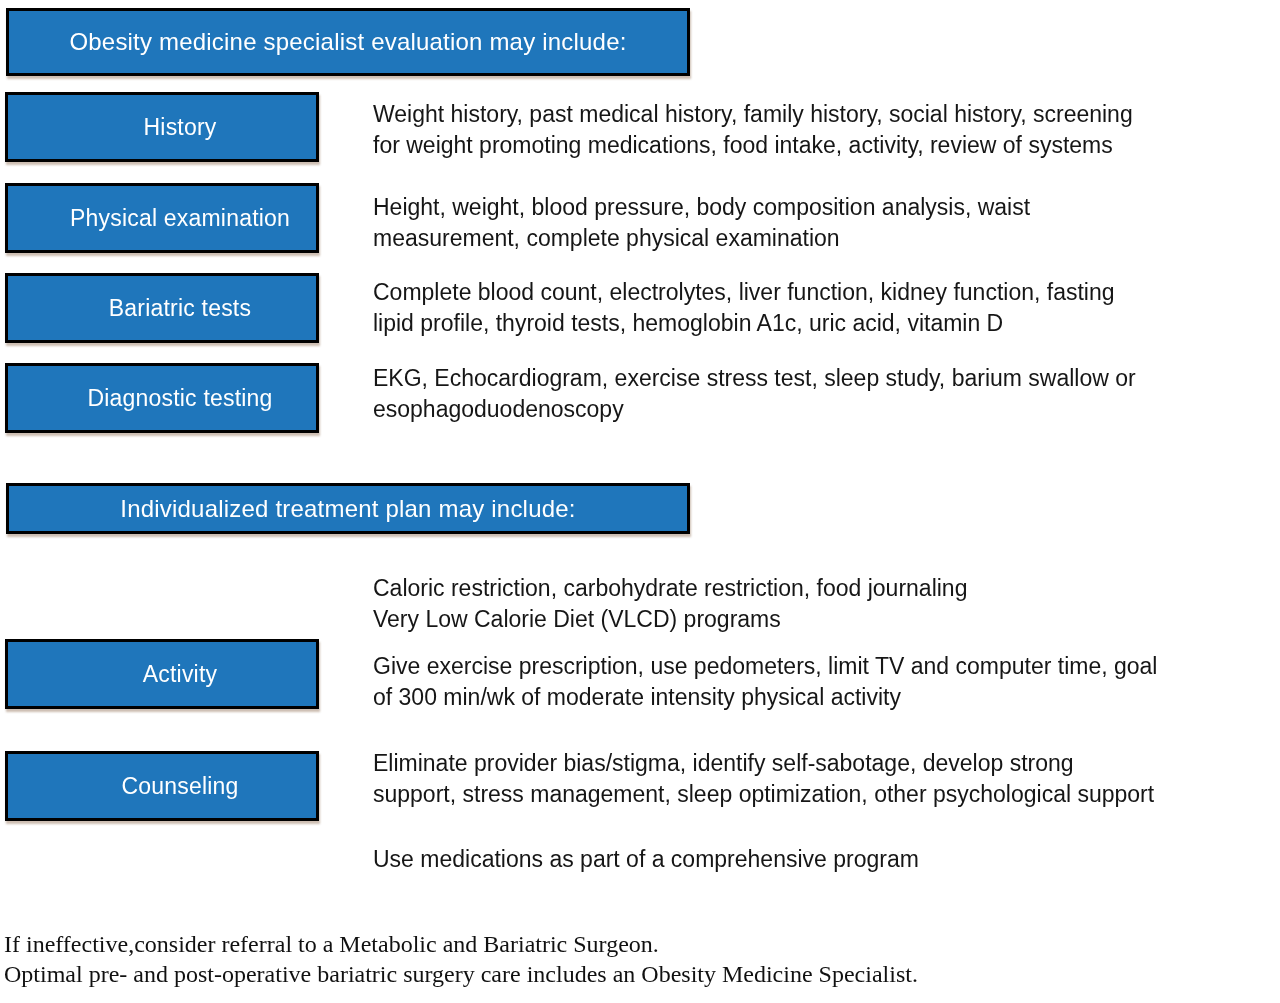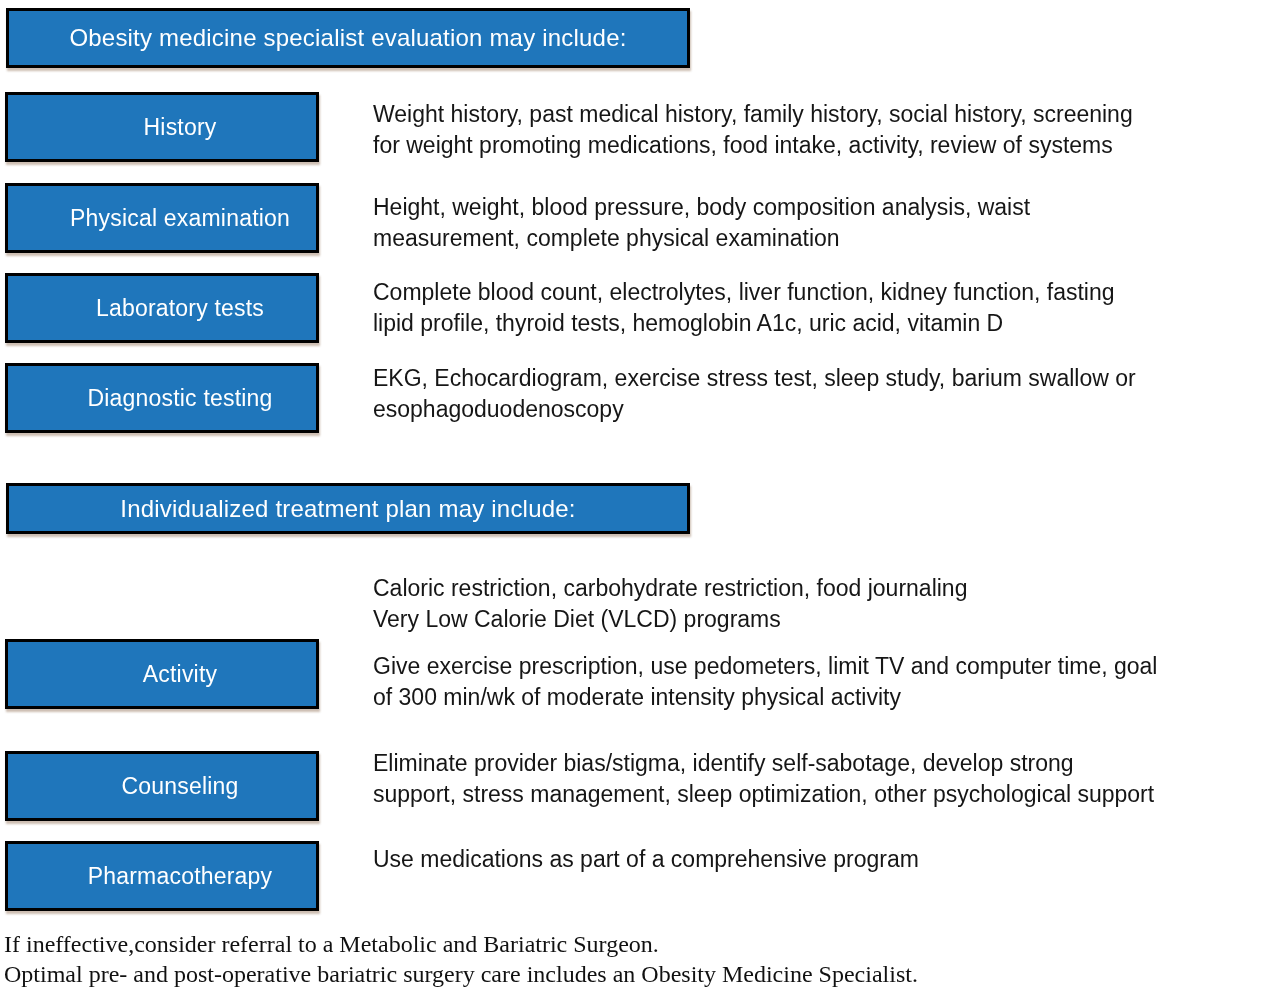--- a/index.html
+++ b/index.html
@@ -25,21 +25,21 @@
     display: flex;
     align-items: center;
     justify-content: center;
     font-size: 23px;
     letter-spacing: 0.2px;
     text-align: center;
   }
   .section-header {
     left: 6px;
     width: 684px;
-    height: 60px;
+    height: 68px;
     font-size: 24px;
   }
   .label-box {
     left: 5px;
     width: 314px;
     height: 70px;
     padding-left: 36px;
   }
   .desc {
     position: absolute;
@@ -75,21 +75,21 @@
   <div class="desc" style="top:99px">Weight history, past medical history, family history, social history, screening
 for weight promoting medications, food intake, activity, review of systems</div>
 
   <div class="bluebox label-box" style="top:183px">
     <span>Physical examination</span>
   </div>
   <div class="desc" style="top:192px">Height, weight, blood pressure, body composition analysis, waist
 measurement, complete physical examination</div>
 
   <div class="bluebox label-box" style="top:273px">
-    <span>Laboratory tests</span>
+    <span>Bariatric tests</span>
   </div>
   <div class="desc" style="top:277px">Complete blood count, electrolytes, liver function, kidney function, fasting
 lipid profile, thyroid tests, hemoglobin A1c, uric acid, vitamin D</div>
 
   <div class="bluebox label-box" style="top:363px">
     <span>Diagnostic testing</span>
   </div>
   <div class="desc" style="top:363px">EKG, Echocardiogram, exercise stress test, sleep study, barium swallow or
 esophagoduodenoscopy</div>
 
@@ -105,23 +105,20 @@
   </div>
   <div class="desc" style="top:651px">Give exercise prescription, use pedometers, limit TV and computer time, goal
 of 300 min/wk of moderate intensity physical activity</div>
 
   <div class="bluebox label-box" style="top:751px">
     <span>Counseling</span>
   </div>
   <div class="desc" style="top:748px">Eliminate provider bias/stigma, identify self-sabotage, develop strong
 support, stress management, sleep optimization, other psychological support</div>
 
-  <div class="bluebox label-box" style="top:841px">
-    <span>Pharmacotherapy</span>
-  </div>
   <div class="desc" style="top:844px">Use medications as part of a comprehensive program</div>
 
   <div class="footer">
     <div>If ineffective,consider referral to a Metabolic and Bariatric Surgeon.</div>
     <div>Optimal pre- and post-operative bariatric surgery care includes an Obesity Medicine Specialist.</div>
   </div>
 
 </div>
 
 </body></html>

